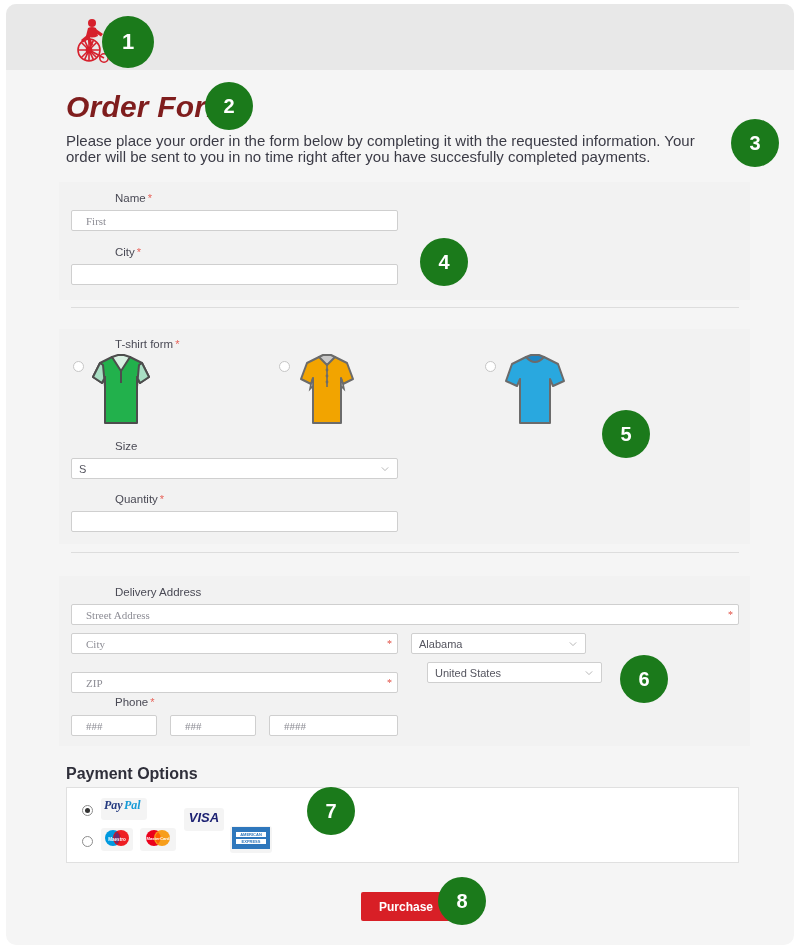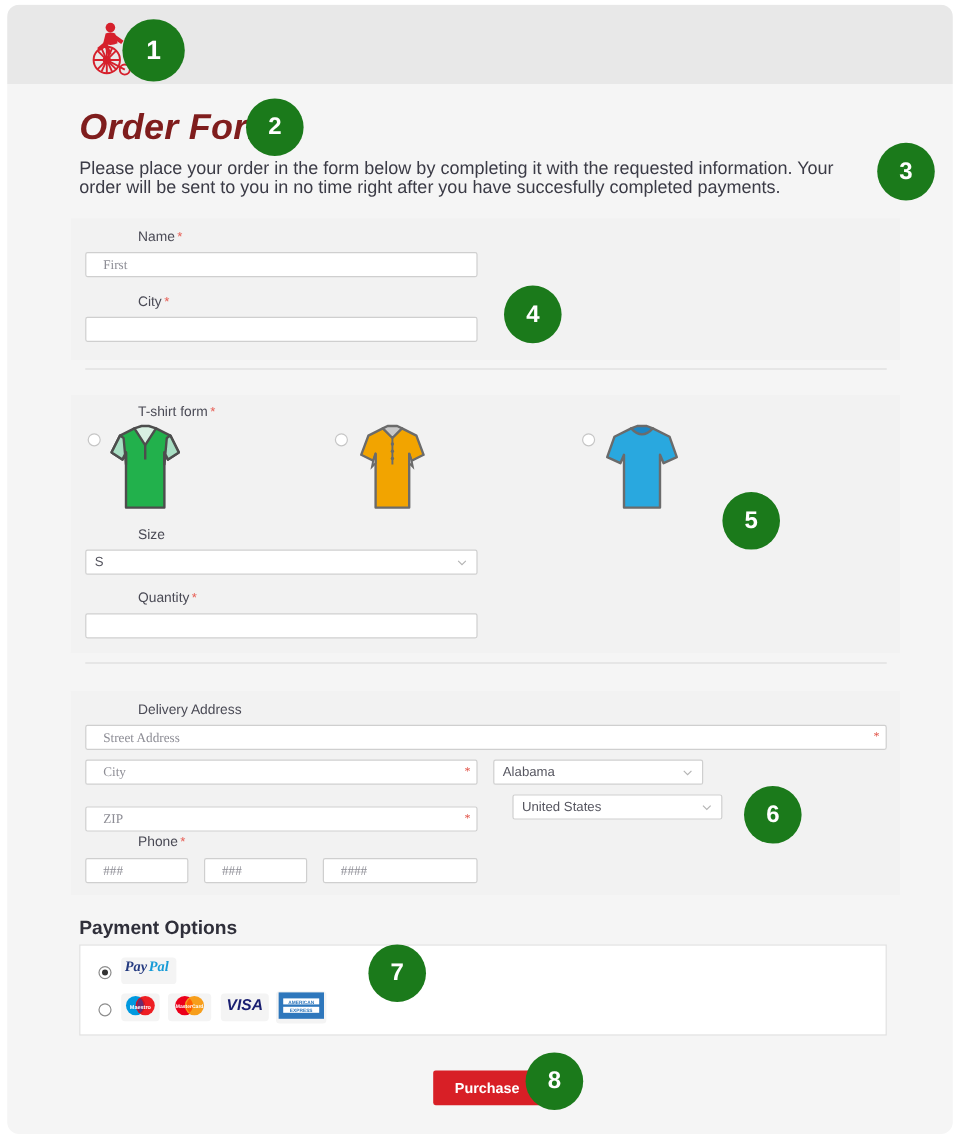--- a/index.html
+++ b/index.html
@@ -413,21 +413,21 @@
 
   <div class="card-chip" style="left:134px; top:824px; width:36px; height:23px;">
     <svg width="34" height="20" viewBox="0 0 34 20">
       <circle cx="13" cy="10" r="8" fill="#eb001b"></circle>
       <circle cx="21" cy="10" r="8" fill="#f79e1b"></circle>
       <path d="M17 4 a8 8 0 0 0 0 12 a8 8 0 0 0 0 -12" fill="#ff5f00"></path>
       <text x="17" y="12" text-anchor="middle" font-family="Liberation Sans, sans-serif" font-size="4.2" font-weight="bold" fill="#ffffff">MasterCard</text>
     </svg>
   </div>
 
-  <div class="card-chip" style="left:178px; top:824px; width:40px; height:23px;">
+  <div class="card-chip" style="left:178px; top:804px; width:40px; height:23px;">
     <svg width="38" height="18" viewBox="0 0 38 18">
       <text x="19" y="14" text-anchor="middle" font-family="Liberation Sans, sans-serif" font-size="13" font-style="italic" font-weight="bold" fill="#1a1f71">VISA</text>
     </svg>
   </div>
 
   <div class="card-chip" style="left:224px; top:822px; width:42px; height:27px; background:#f4f4f4;">
     <svg width="38" height="24" viewBox="0 0 38 24">
       <rect x="0" y="1" width="38" height="22" fill="#2e77bc"></rect>
       <rect x="4" y="6" width="30" height="5" fill="#ffffff"></rect>
       <rect x="4" y="13" width="30" height="5" fill="#ffffff"></rect>

